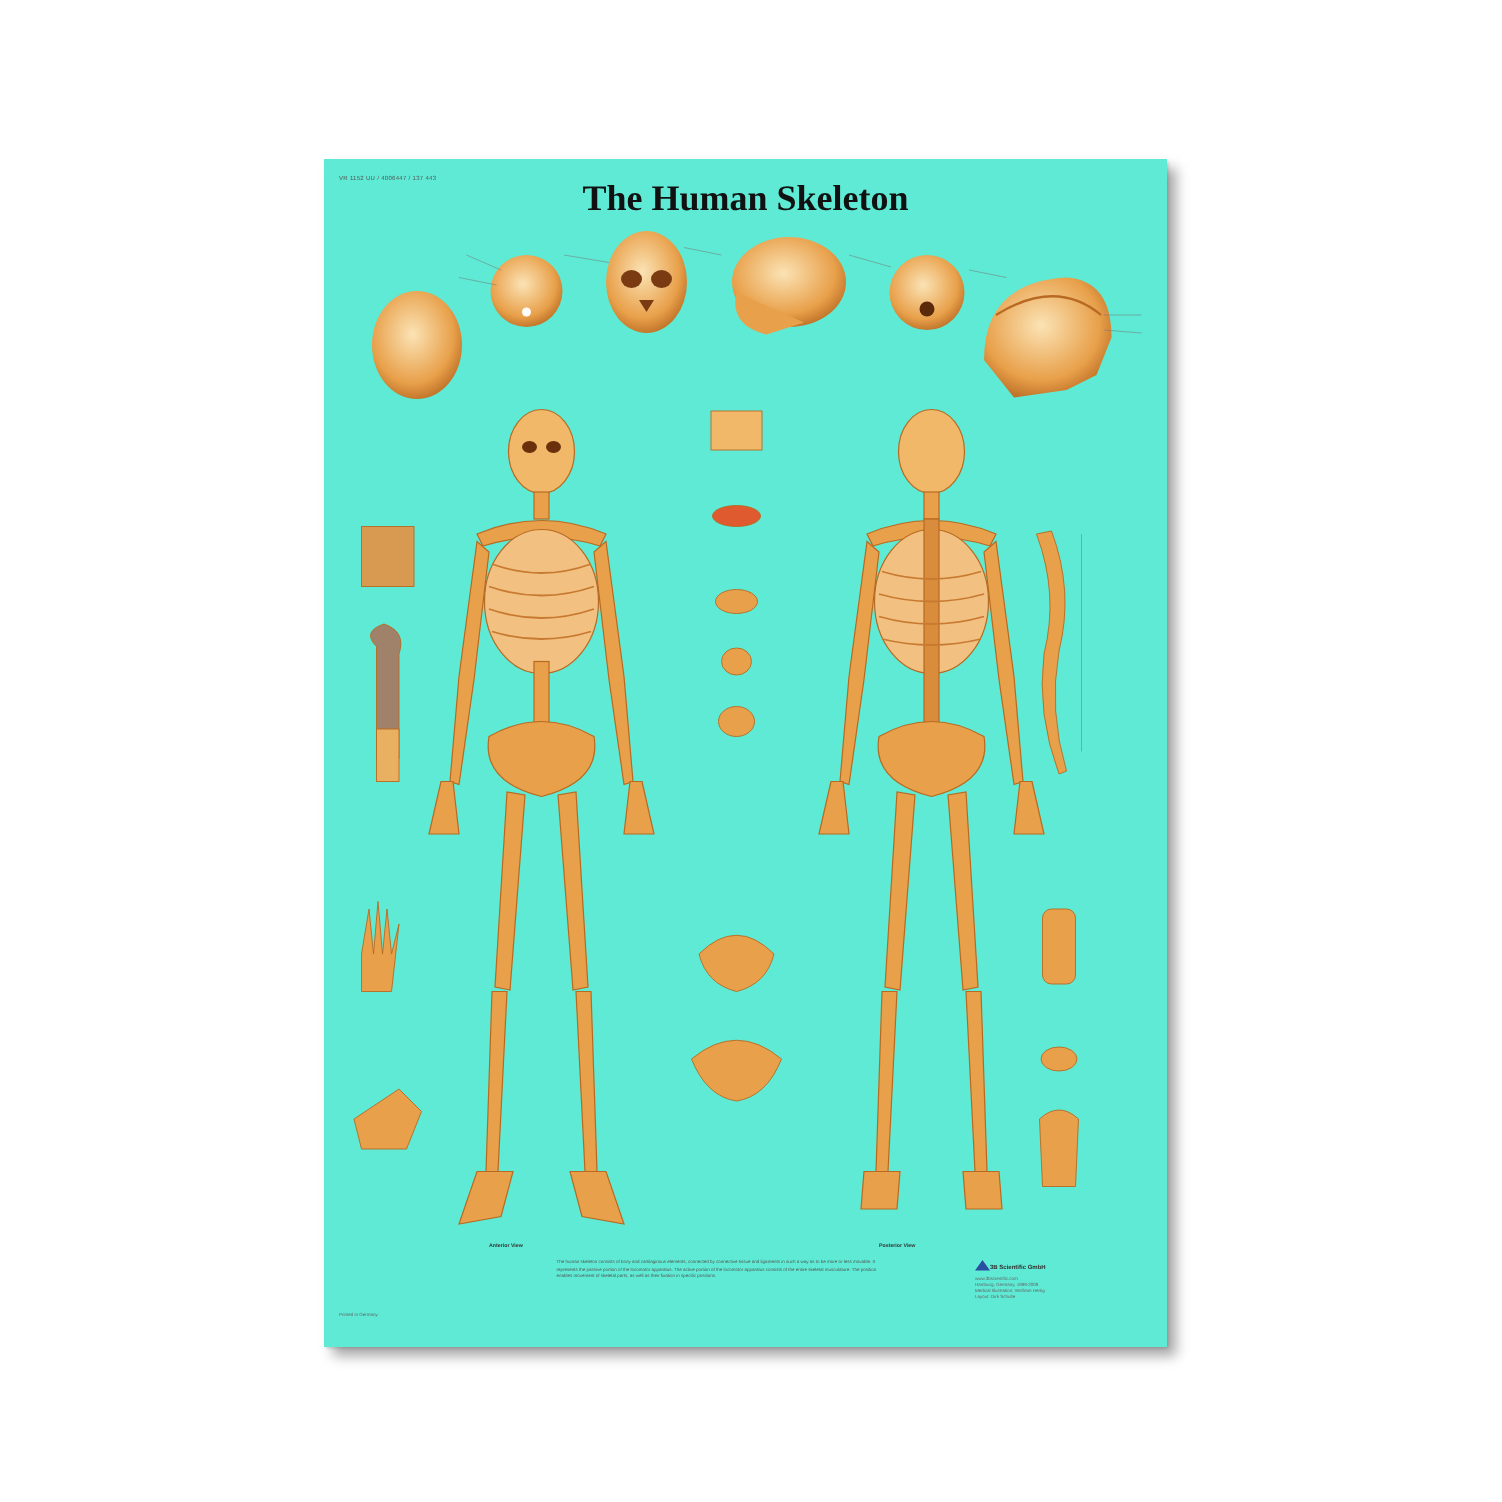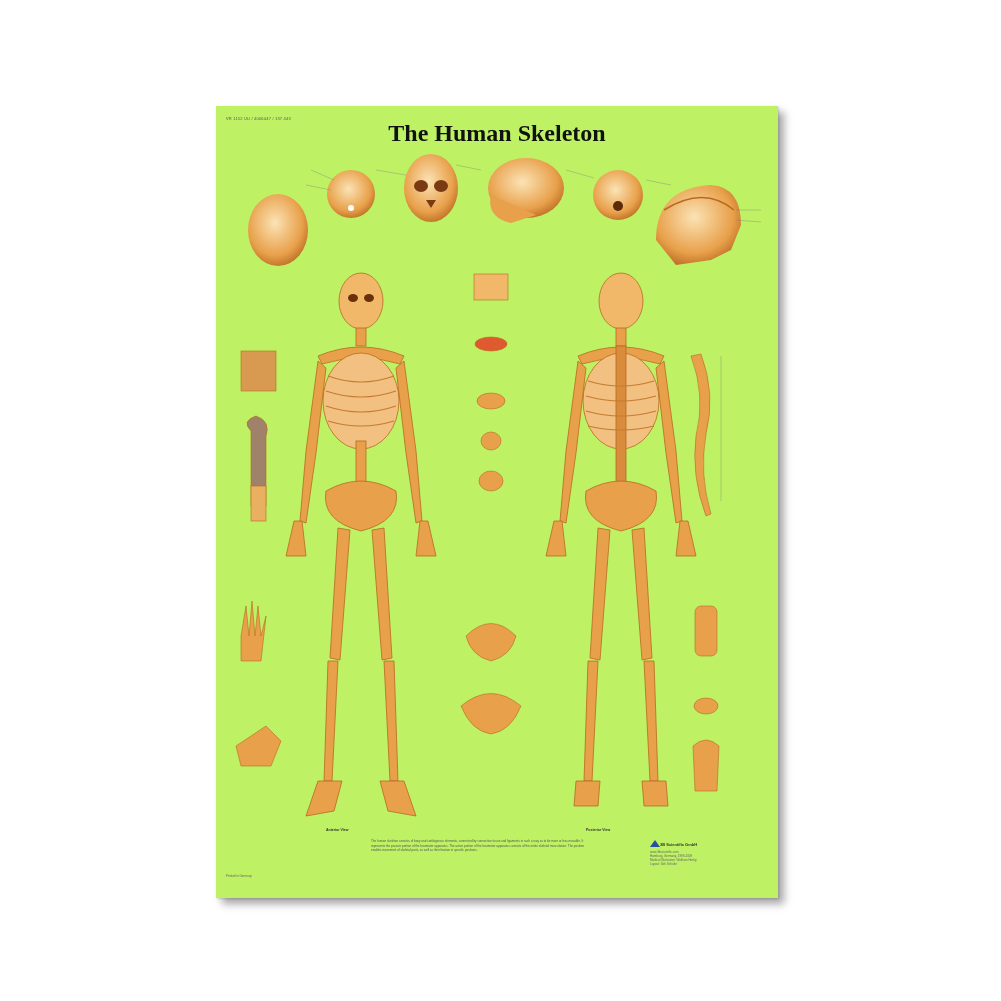--- a/index.html
+++ b/index.html
@@ -1,17 +1,17 @@
 <!DOCTYPE html>
 <html><head>
 <meta charset="utf-8">
 <style>
   html,body{margin:0;padding:0;background:#ffffff;}
   body{width:1001px;height:1001px;position:relative;overflow:hidden;font-family:"Liberation Sans",sans-serif;}
-  .poster{position:absolute;left:216px;top:106px;width:562px;height:792px;background:#bef264;
+  .poster{position:absolute;left:216px;top:106px;width:562px;height:792px;background:#5eead4;
     box-shadow:6px 6px 8px rgba(0,0,0,0.35), 1px 1px 2px rgba(0,0,0,0.15);}
   .code{position:absolute;left:10px;top:10px;font-size:4px;color:#555;letter-spacing:0.2px;}
   .title{position:absolute;left:0;right:0;top:14px;text-align:center;font-family:"Liberation Serif",serif;
     font-weight:bold;font-size:24px;color:#111;}
   svg{position:absolute;}
   .caption{position:absolute;font-size:3.5px;color:#333;font-weight:bold;}
   .para{position:absolute;left:155px;top:733px;width:215px;font-size:3px;line-height:4.5px;color:#555;}
   .logo{position:absolute;left:434px;top:736px;width:100px;}
   .logo .brand{font-size:4px;color:#333;font-weight:bold;margin-left:10px;}
   .logo .tri{position:absolute;left:0;top:-2px;width:0;height:0;border-left:5px solid transparent;border-right:5px solid transparent;border-bottom:7px solid #2b4fa0;}

